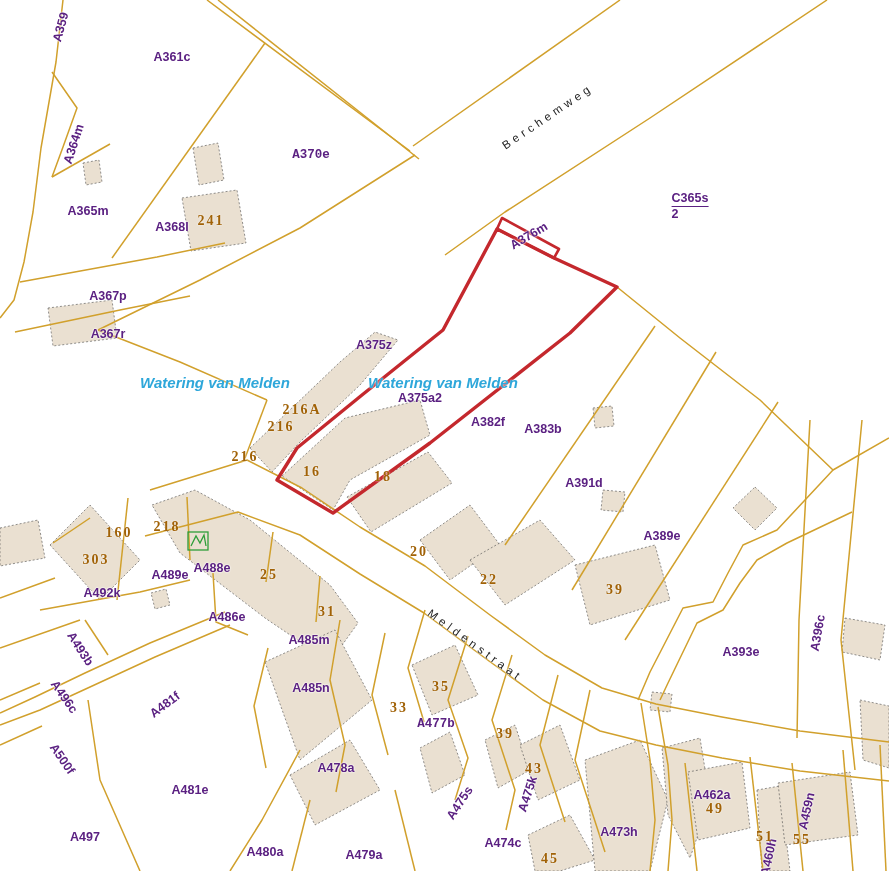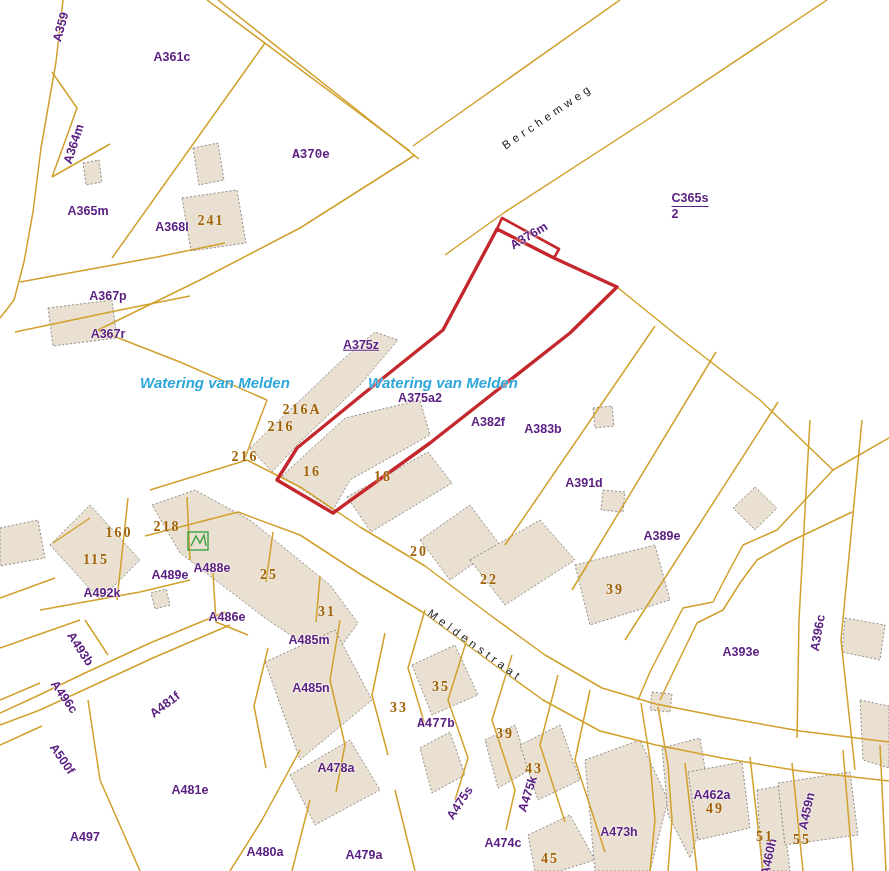--- a/index.html
+++ b/index.html
@@ -154,21 +154,21 @@
 
   <div class="lbl parcel r-75" style="left:61px;top:27px;">A359</div>
   <div class="lbl parcel" style="left:172px;top:57px;">A361c</div>
   <div class="lbl parcel r-72" style="left:74px;top:144px;">A364m</div>
   <div class="lbl parcel" style="left:88px;top:211px;">A365m</div>
   <div class="lbl parcel" style="left:172px;top:227px;">A368l</div>
   <div class="lbl parcel" style="left:108px;top:268px;margin-top:28px;">A367p</div>
   <div class="lbl parcel" style="left:108px;top:334px;">A367r</div>
   <div class="lbl parcel" style="left:311px;top:155px;font-family:Liberation Mono, monospace;">A370e</div>
   <div class="lbl parcel r-31" style="left:529px;top:236px;">A376m</div>
-  <div class="lbl parcel" style="left:361px;top:345px;text-decoration:underline;">A375z</div>
+  <div class="lbl parcel" style="left:374px;top:345px;">A375z</div>
   <div class="lbl parcel" style="left:420px;top:398px;">A375a2</div>
   <div class="lbl parcel" style="left:488px;top:422px;">A382f</div>
   <div class="lbl parcel" style="left:543px;top:429px;">A383b</div>
   <div class="lbl parcel" style="left:584px;top:483px;">A391d</div>
   <div class="lbl parcel" style="left:662px;top:536px;">A389e</div>
   <div class="lbl parcel" style="left:741px;top:652px;">A393e</div>
   <div class="lbl parcel r-80" style="left:818px;top:633px;">A396c</div>
   <div class="lbl parcel" style="left:102px;top:593px;">A492k</div>
   <div class="lbl parcel" style="left:170px;top:575px;">A489e</div>
   <div class="lbl parcel" style="left:212px;top:568px;">A488e</div>
@@ -207,14 +207,14 @@
   <div class="lbl hnum" style="left:371px;top:708px;margin-left:28px;">33</div>
   <div class="lbl hnum" style="left:441px;top:687px;">35</div>
   <div class="lbl hnum" style="left:505px;top:734px;">39</div>
   <div class="lbl hnum" style="left:534px;top:769px;">43</div>
   <div class="lbl hnum" style="left:550px;top:859px;">45</div>
   <div class="lbl hnum" style="left:715px;top:809px;">49</div>
   <div class="lbl hnum" style="left:765px;top:837px;">51</div>
   <div class="lbl hnum" style="left:802px;top:840px;">55</div>
   <div class="lbl hnum" style="left:167px;top:527px;">218</div>
   <div class="lbl hnum" style="left:119px;top:533px;">160</div>
-  <div class="lbl hnum" style="left:96px;top:560px;">115</div>
+  <div class="lbl hnum" style="left:96px;top:560px;">303</div>
 </div>
 
 </body></html>

